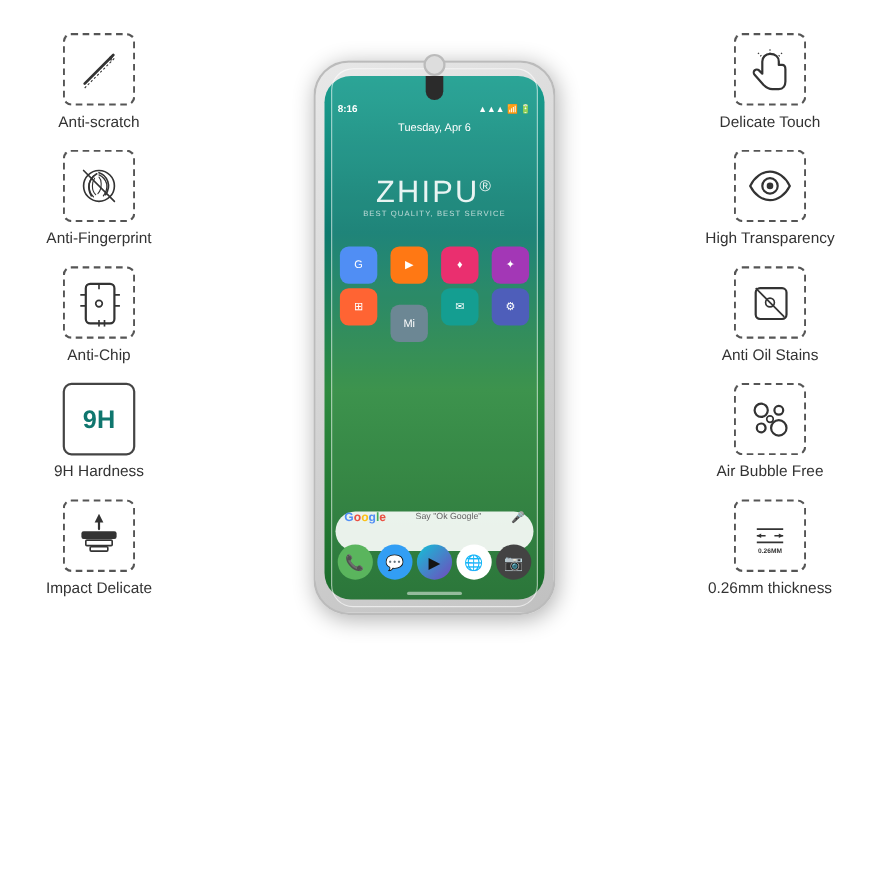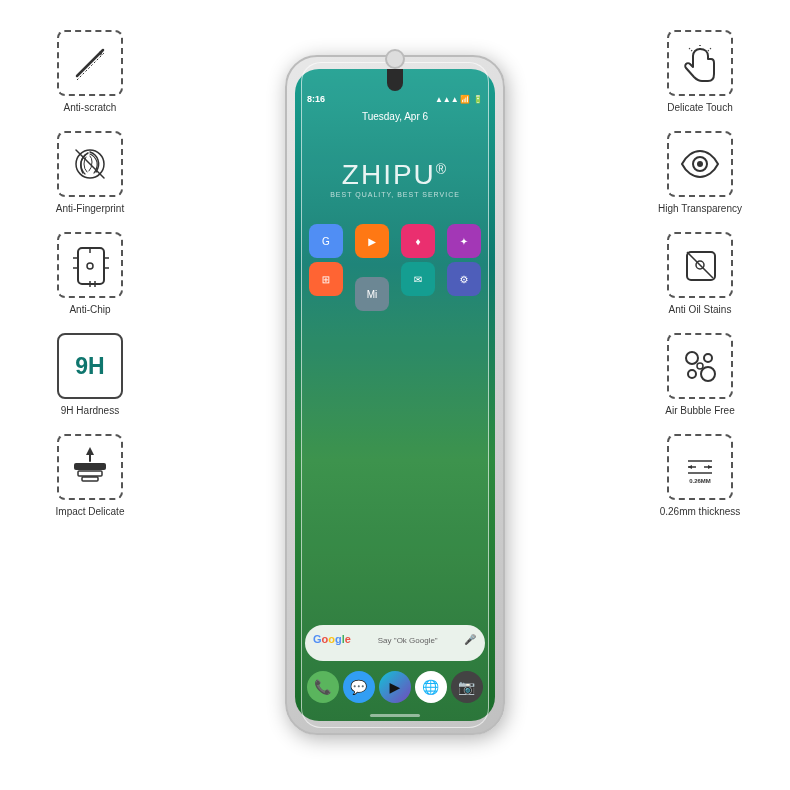--- a/index.html
+++ b/index.html
@@ -27,21 +27,21 @@
       left: 50%;
       top: 50%;
       transform: translate(-50%, -50%);
       width: 220px;
       height: 680px;
       z-index: 10;
     }
 
     .phone-outer {
       width: 220px;
-      height: 680px;
+      height: 504px;
       background: linear-gradient(145deg, #e8e8e8, #c0c0c0);
       border-radius: 32px;
       position: relative;
       box-shadow: 2px 4px 20px rgba(0,0,0,0.3);
       border: 2px solid #bbb;
     }
 
     .phone-screen {
       position: absolute;
       top: 12px;
@@ -113,28 +113,28 @@
       bottom: 5px;
       border-radius: 20px;
       background: rgba(255,255,255,0.08);
       border: 1.5px solid rgba(255,255,255,0.6);
       z-index: 20;
       pointer-events: none;
     }
 
     .phone-bottom-bar {
       position: absolute;
-      bottom: 60px;
+      bottom: 44px;
       left: 10px; right: 10px;
       height: 36px;
       background: rgba(255,255,255,0.9);
       border-radius: 20px;
       display: flex;
-      align-items: flex-end;
-      padding: 16px 8px;
+      align-items: flex-start;
+      padding: 0 8px;
       justify-content: space-between;
       z-index: 4;
     }
     .search-g {
       font-size: 11px;
       font-weight: bold;
     }
     .search-g span:first-child { color: #4285F4; }
     .search-g span:nth-child(2) { color: #EA4335; }
     .search-g span:nth-child(3) { color: #FBBC05; }
@@ -191,21 +191,21 @@
     }
 
     .feature-item {
       display: flex;
       flex-direction: column;
       align-items: center;
       gap: 6px;
     }
 
     .feature-label {
-      font-size: 10px;
+      font-size: 14px;
       color: #333;
       text-align: center;
       font-weight: 400;
     }
 
     
     svg {
       display: block;
     }
 

